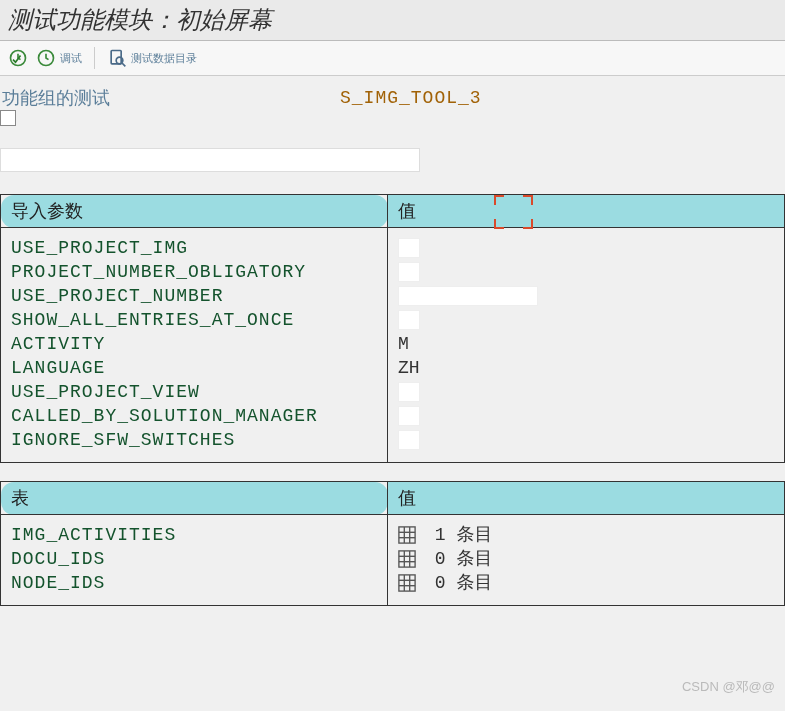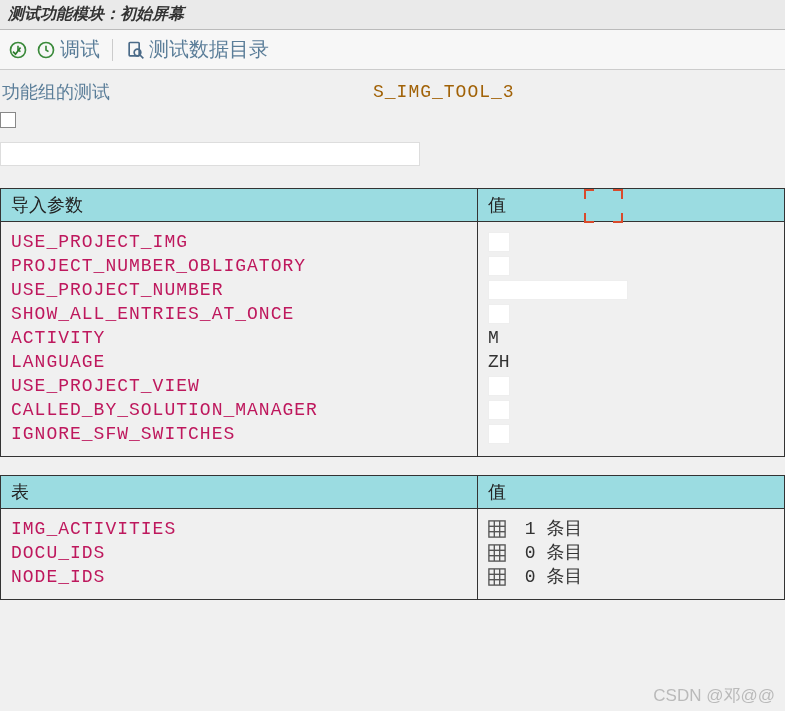--- a/index.html
+++ b/index.html
@@ -10,60 +10,59 @@
     background: #f0f0f0;
     color: #333;
     width: 785px;
     height: 711px;
     overflow: hidden;
   }
   .titlebar {
     background: #eaeaea;
     border-bottom: 1px solid #bbb;
     padding: 4px 8px;
-    font-size: 16px;
+    font-size: 24px;
     font-style: italic;
-    font-weight: bold;
+    font-weight: normal;
     color: #333;
   }
   .toolbar {
     background: #f7f7f7;
     border-bottom: 1px solid #ccc;
     padding: 6px 8px;
     display: flex;
     align-items: center;
     gap: 8px;
     color: #5b7e99;
   }
   .toolbar-btn {
     display: flex;
     align-items: center;
     gap: 4px;
     cursor: pointer;
     color: #5b7e99;
-    font-size: 20px;
+    font-size: 11px;
   }
   .toolbar-sep {
     width: 1px;
     height: 22px;
     background: #ccc;
     margin: 0 4px;
   }
   .icon-svg { width: 20px; height: 20px; display: block; }
   .info-block {
     padding: 10px 0 4px 0;
     color: #5b7e99;
     font-size: 18px;
   }
   .info-row {
     display: flex;
-    align-items: flex-end;
+    align-items: flex-start;
     line-height: 24px;
     min-height: 24px;
-    gap: 33px;
   }
   .info-label {
     width: 340px;
     padding-left: 2px;
   }
   .info-value {
     font-family: "Courier New", monospace;
     color: #a16207;
     letter-spacing: 1px;
   }
@@ -112,21 +111,21 @@
   .corner-tl { top: 0px; left: 106px; border-right: none; border-bottom: none; }
   .corner-tr { top: 0px; left: 135px; border-left: none; border-bottom: none; }
   .corner-bl { bottom: -2px; left: 106px; border-right: none; border-top: none; }
   .corner-br { bottom: -2px; left: 135px; border-left: none; border-top: none; }
   .body-row td {
     border-left: 1px solid #333;
     border-right: 1px solid #333;
     border-bottom: 1px solid #333;
     padding: 8px 10px 10px 10px;
   }
-  .param-list { font-family: "Courier New", monospace; font-size: 18px; color: #be185d; letter-spacing: 1px;}
+  .param-list { font-family: "Courier New", monospace; font-size: 18px; color: #14532d; letter-spacing: 1px;}
   .param-line {
     display: flex;
     line-height: 24px;
     height: 24px;
     align-items: center;
   }
   .val-cell-inner {
     font-family: "Courier New", monospace;
     font-size: 18px;
     color: #333;
@@ -144,25 +143,25 @@
     border: 1px solid #eee;
   }
   .wf-s { width: 22px; }
   .wf-l { width: 140px; }
   .table-icon {
     width: 18px; height: 18px; margin-right: 8px; flex-shrink: 0;
   }
   .watermark {
     position: absolute;
     right: 10px;
-    bottom: 4px;
+    bottom: 15px;
     color: rgba(120,120,120,0.45);
-    font-size: 17px;
-  }
-  .col-param { width: 477px; }
+    font-size: 13px;
+  }
+  .col-param { width: 387px; border-radius: 13px; }
   .col-val { }
 </style>
 </head>
 <body>
 
 <div class="titlebar">测试功能模块：初始屏幕</div>
 
 <div class="toolbar">
   <div class="toolbar-btn">
     <svg class="icon-svg" viewBox="0 0 24 24">

